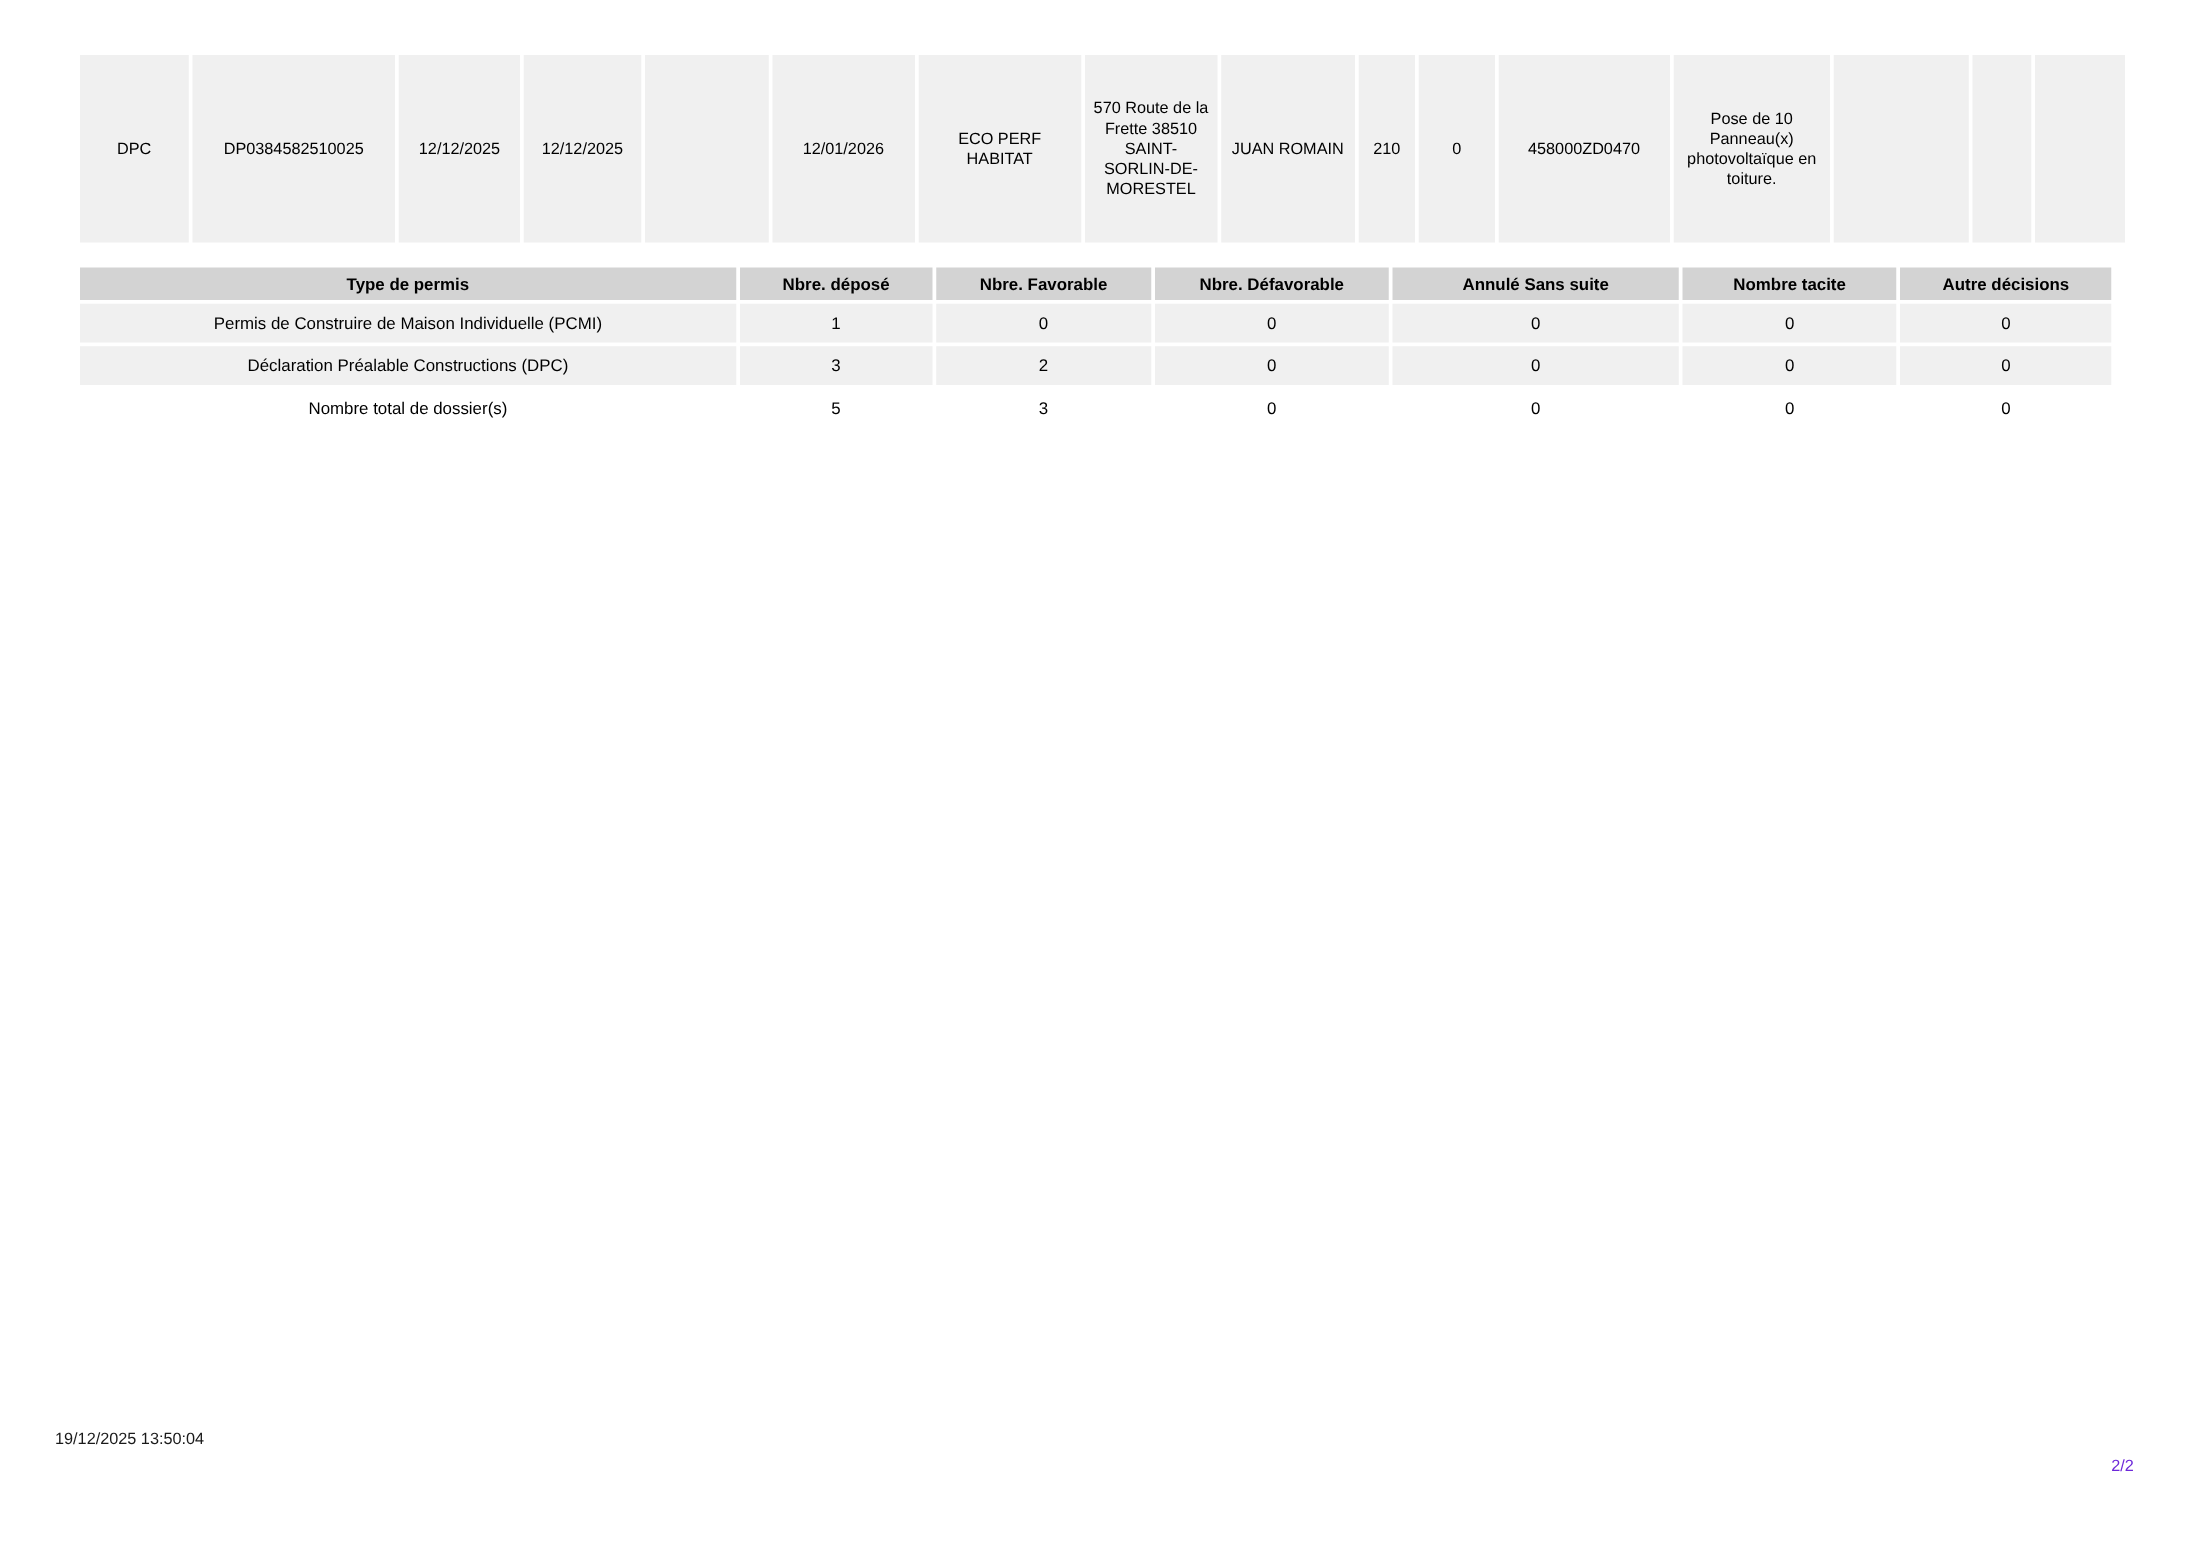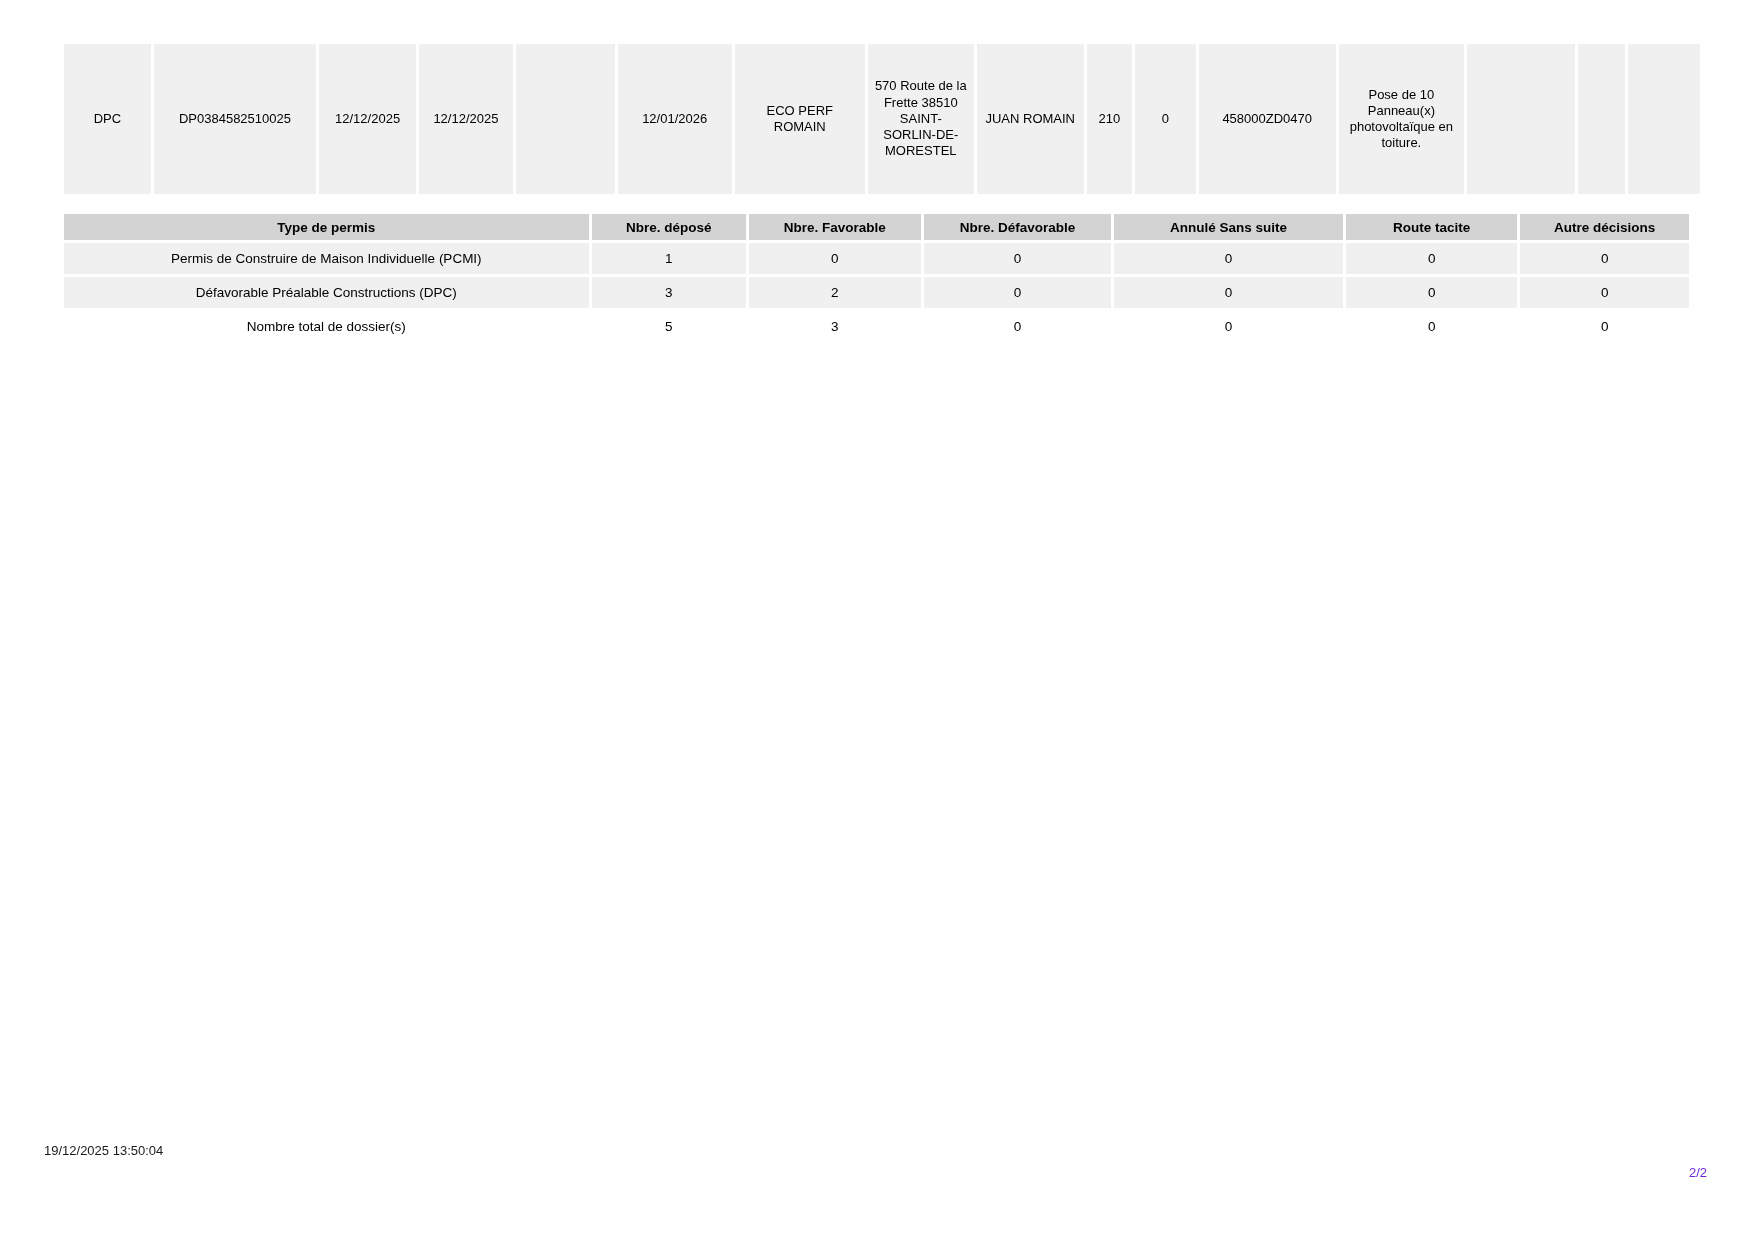--- a/index.html
+++ b/index.html
@@ -111,21 +111,21 @@
         <col style="width:71px">
     </colgroup>
     <tbody>
       <tr>
         <td>DPC</td>
         <td>DP0384582510025</td>
         <td>12/12/2025</td>
         <td>12/12/2025</td>
         <td></td>
         <td>12/01/2026</td>
-        <td>ECO PERF ROMAIN</td>
+        <td>ECO PERF HABITAT</td>
         <td>570 Route de la Frette 38510 SAINT-SORLIN-DE-MORESTEL</td>
         <td>JUAN ROMAIN</td>
         <td>210</td>
         <td>0</td>
         <td>458000ZD0470</td>
         <td>Pose de 10 Panneau(x) photovoltaïque en toiture.</td>
         <td></td>
         <td></td>
         <td></td>
       </tr>
@@ -142,36 +142,36 @@
         <col style="width:171px">
         <col style="width:168px">
     </colgroup>
     <thead>
       <tr>
         <th>Type de permis</th>
         <th>Nbre. déposé</th>
         <th>Nbre. Favorable</th>
         <th>Nbre. Défavorable</th>
         <th>Annulé Sans suite</th>
-        <th>Route tacite</th>
+        <th>Nombre tacite</th>
         <th>Autre décisions</th>
       </tr>
     </thead>
     <tbody>
       <tr class="shaded">
         <td>Permis de Construire de Maison Individuelle (PCMI)</td>
         <td>1</td>
         <td>0</td>
         <td>0</td>
         <td>0</td>
         <td>0</td>
         <td>0</td>
       </tr>
       <tr class="shaded">
-        <td>Défavorable Préalable Constructions (DPC)</td>
+        <td>Déclaration Préalable Constructions (DPC)</td>
         <td>3</td>
         <td>2</td>
         <td>0</td>
         <td>0</td>
         <td>0</td>
         <td>0</td>
       </tr>
       <tr>
         <td>Nombre total de dossier(s)</td>
         <td>5</td>

